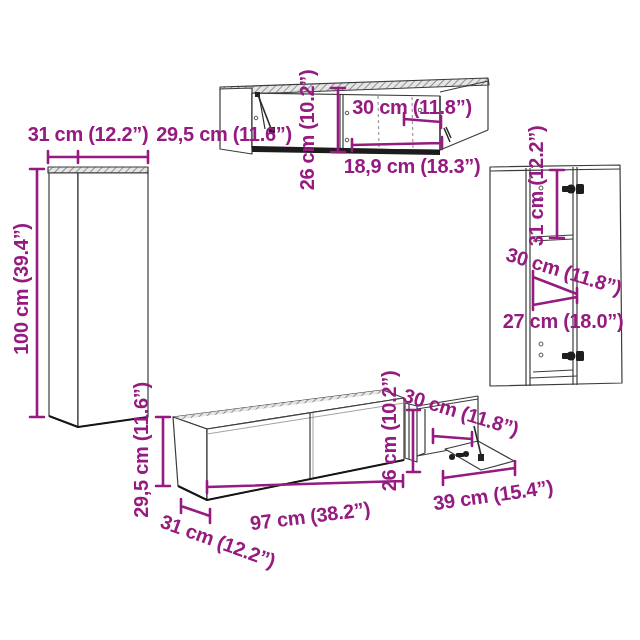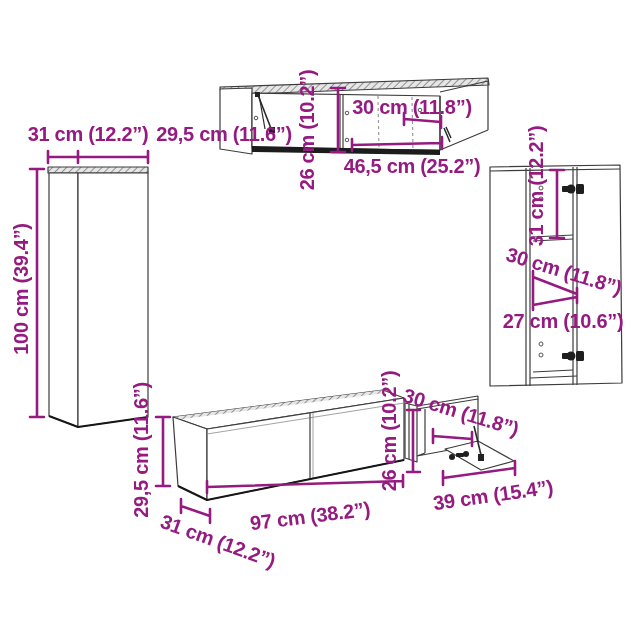--- a/index.html
+++ b/index.html
@@ -170,25 +170,25 @@
       </g>
     </g>
   </svg>
 
   <div class="dim-label" style="left:88px;top:134px">31 cm (12.2”)</div>
   <div class="dim-label" style="left:21px;top:289px;--r:-90deg">100 cm (39.4”)</div>
 
   <div class="dim-label" style="left:224px;top:134px">29,5 cm (11.6”)</div>
   <div class="dim-label" style="left:307px;top:130px;--r:-90deg">26 cm (10.2”)</div>
   <div class="dim-label" style="left:412px;top:107px">30 cm (11.8”)</div>
-  <div class="dim-label" style="left:412px;top:166px">46,5 cm (25.2”)</div>
+  <div class="dim-label" style="left:412px;top:166px">18,9 cm (18.3”)</div>
 
   <div class="dim-label" style="left:536px;top:186px;--r:-90deg">31 cm (12.2”)</div>
   <div class="dim-label" style="left:564px;top:271px;--r:17deg">30 cm (11.8”)</div>
-  <div class="dim-label" style="left:563px;top:321px">27 cm (10.6”)</div>
+  <div class="dim-label" style="left:563px;top:321px">27 cm (18.0”)</div>
 
   <div class="dim-label" style="left:141px;top:450px;--r:-90deg">29,5 cm (11.6”)</div>
   <div class="dim-label" style="left:218px;top:541px;--r:20deg">31 cm (12.2”)</div>
   <div class="dim-label" style="left:310px;top:516px;--r:-7deg">97 cm (38.2”)</div>
 
   <div class="dim-label" style="left:389px;top:431px;--r:-90deg">26 cm (10.2”)</div>
   <div class="dim-label" style="left:461px;top:412px;--r:17deg">30 cm (11.8”)</div>
   <div class="dim-label" style="left:493px;top:495px;--r:-8deg">39 cm (15.4”)</div>
 
 </div>

